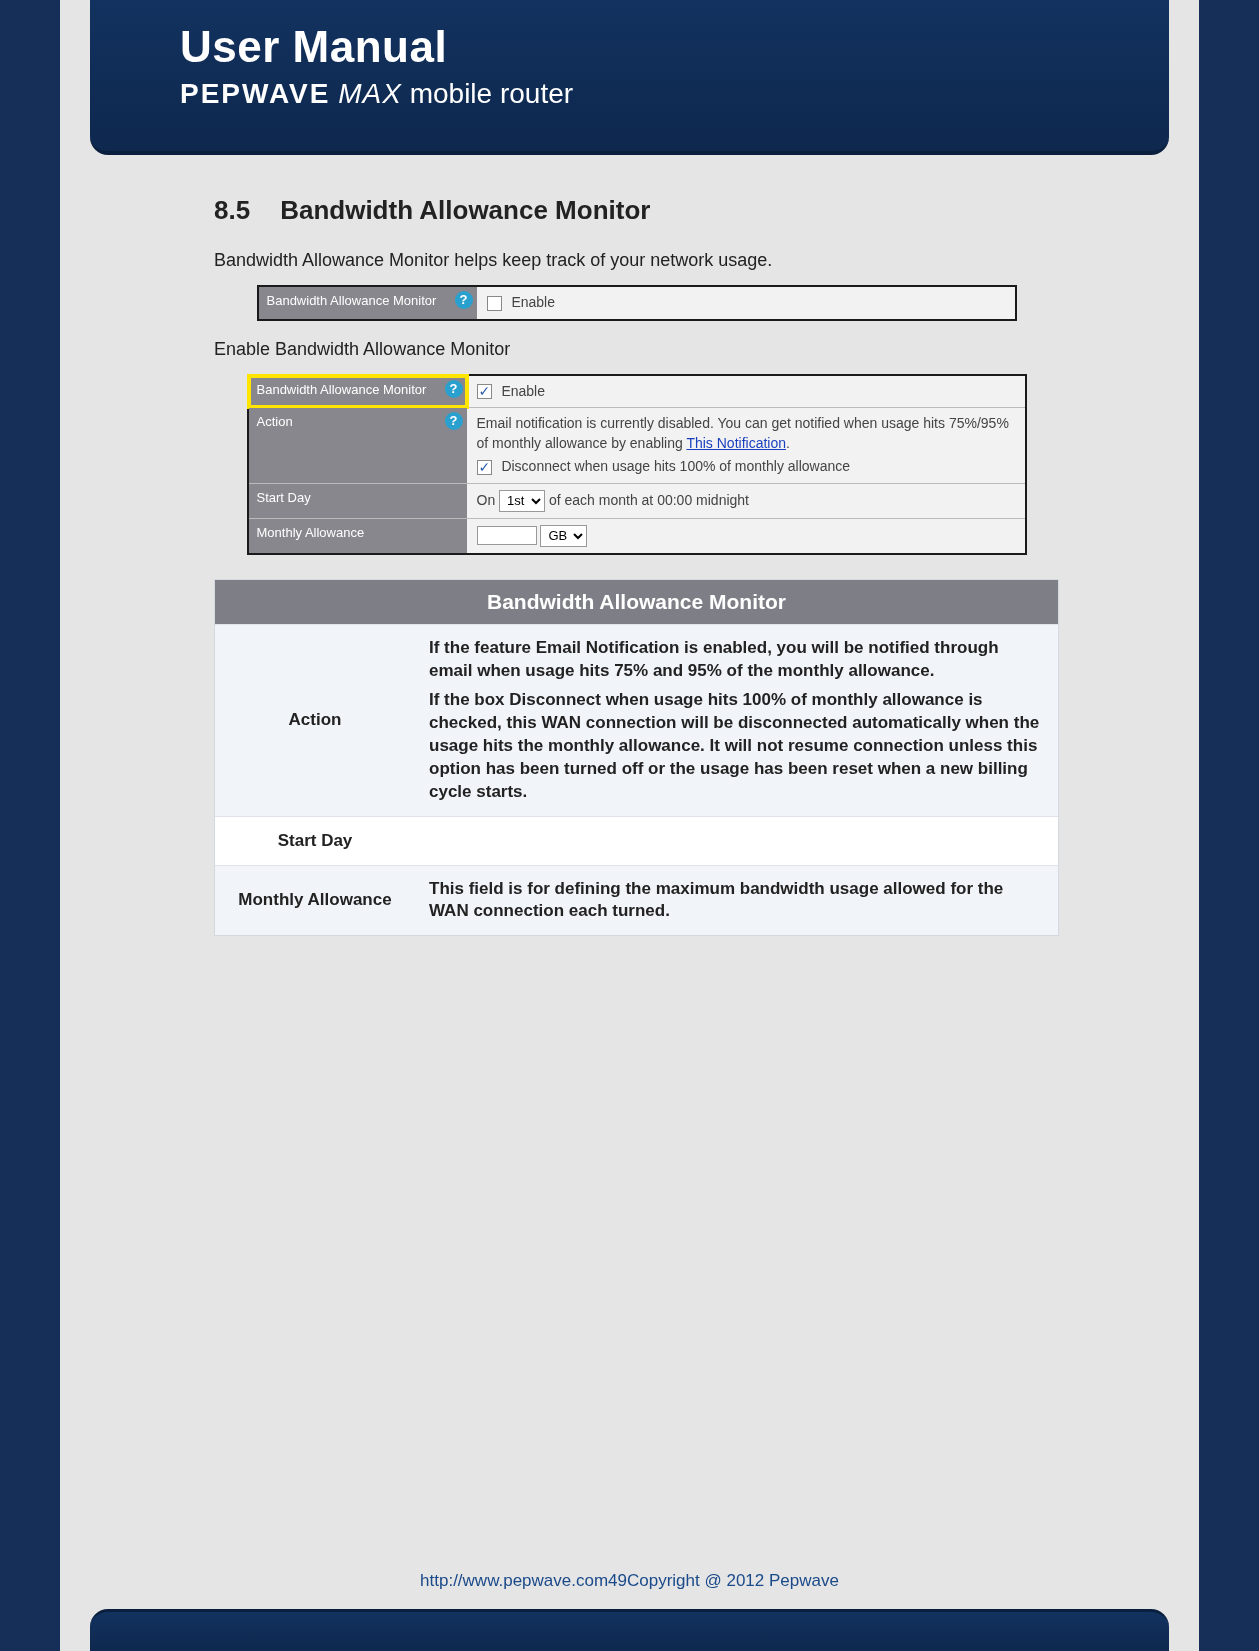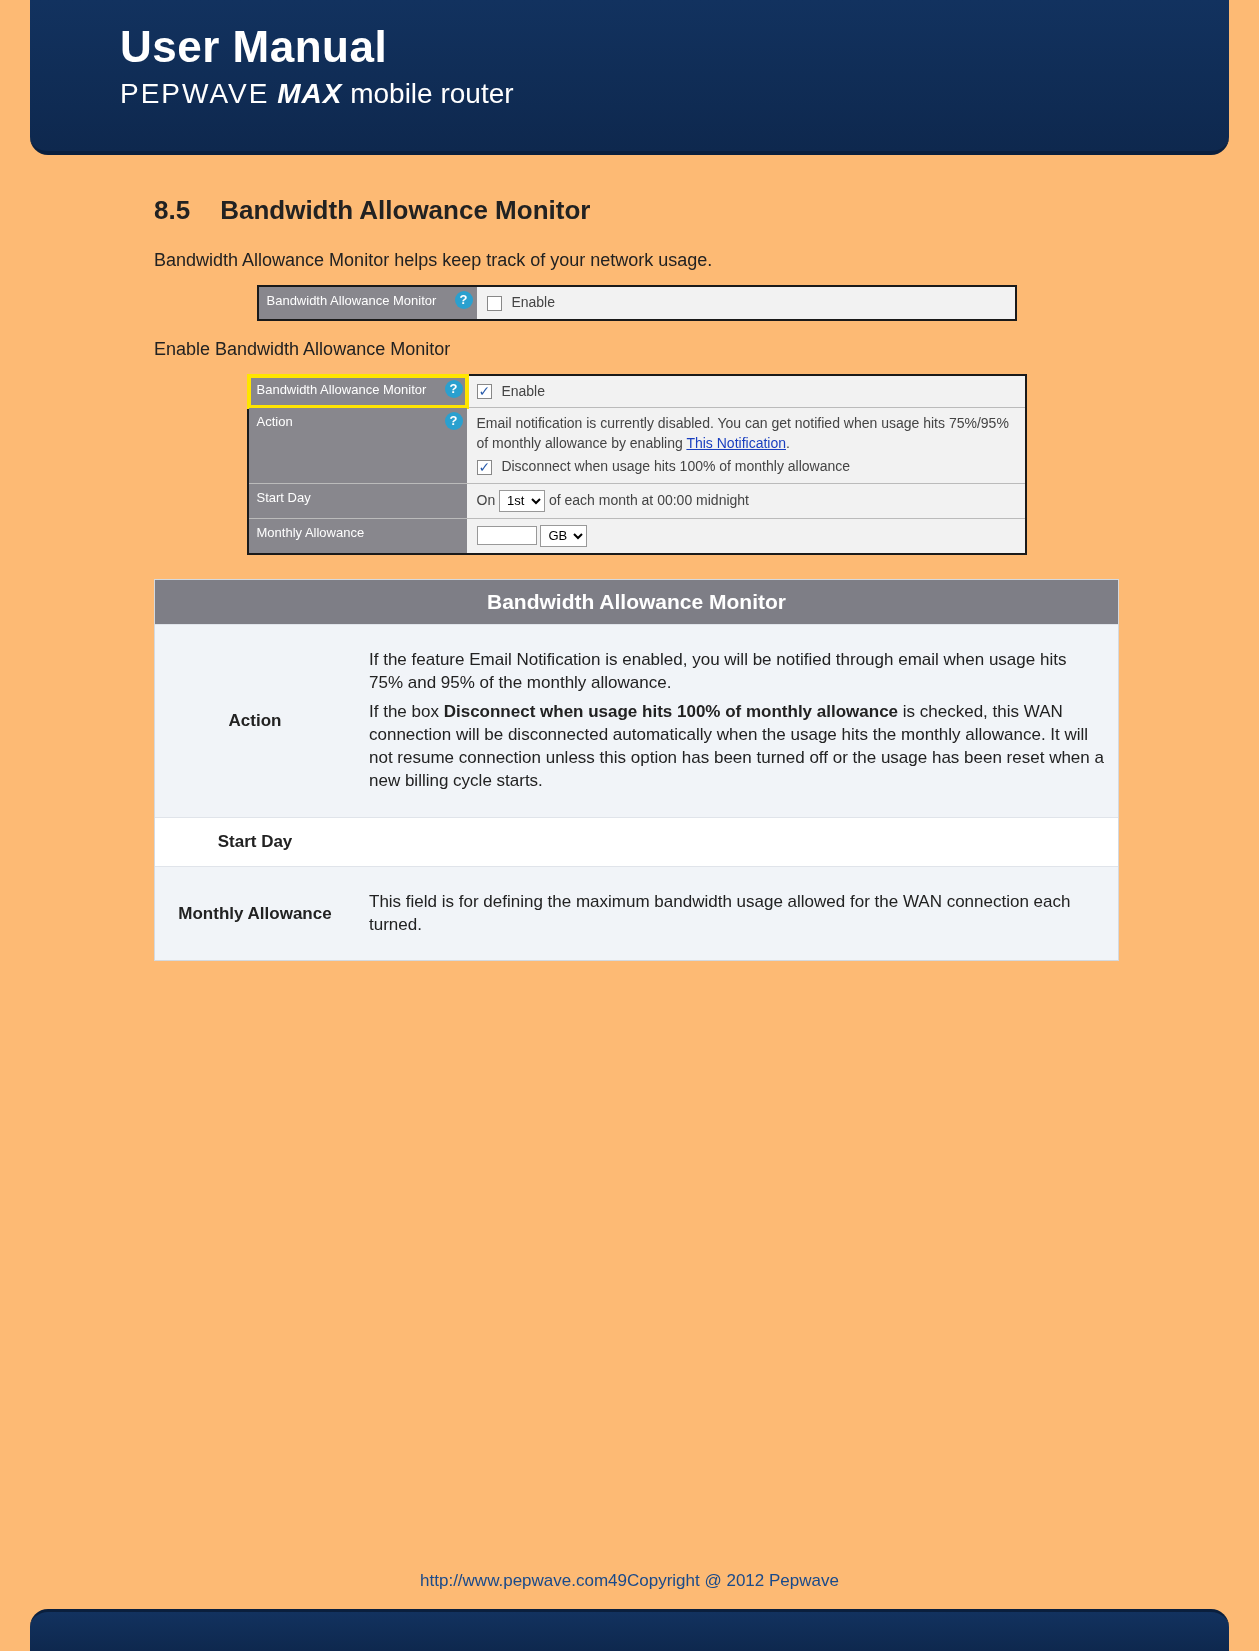--- a/index.html
+++ b/index.html
@@ -6,22 +6,22 @@
   body {
     background: #162f58;
     font-family: Arial, Helvetica, sans-serif;
     color: #222;
     font-size: 16px;
     display: flex;
     justify-content: center;
     padding: 0;
   }
   .page {
-    width: 1259px;
-    background: #fdba74;
+    width: 1139px;
+    background: #e5e5e5;
     position: relative;
     padding-bottom: 40px;
   }
   
   .header-band {
     background: linear-gradient(#12325f, #0e284e);
     height: 155px;
     position: relative;
     border-bottom: 4px solid #0a1f3d;
     margin: 0 30px 0 30px;
@@ -36,22 +36,22 @@
   .um-title {
     font-size: 44px;
     font-weight: bold;
     letter-spacing: 0.5px;
   }
   .um-sub {
     font-size: 28px;
     margin-top: 6px;
     font-weight: normal;
   }
-  .um-sub .brand { letter-spacing: 2px; font-weight: 400; }
-  .um-sub .max { font-style: italic; font-weight: bold; letter-spacing: 1px; }
+  .um-sub .brand { letter-spacing: 2px; font-weight: 700; }
+  .um-sub .max { font-style: italic; font-weight: normal; letter-spacing: 1px; }
   .um-sub .mr { font-weight: 300; }
   .content {
     padding: 20px 140px 20px 140px;
     margin-left: 14px;
   }
   h2.section {
     font-size: 26px;
     font-weight: bold;
     margin: 20px 0 24px 0;
   }
@@ -160,22 +160,23 @@
     min-width: 200px;
     font-weight: bold;
     text-align: center;
     padding: 14px 10px;
     display: flex;
     align-items: center;
     justify-content: center;
   }
   .ref-table .tdesc {
     flex: 1;
-    padding: 24px 14px;
+    padding: 12px 14px;
     line-height: 1.35;
+    font-weight: bold;
   }
   .ref-table .tdesc p + p { margin-top: 6px; }
   
   .footer {
     position: absolute;
     bottom: 60px;
     left: 0; right: 0;
     padding: 0 140px;
     display: flex;
     justify-content: center;

